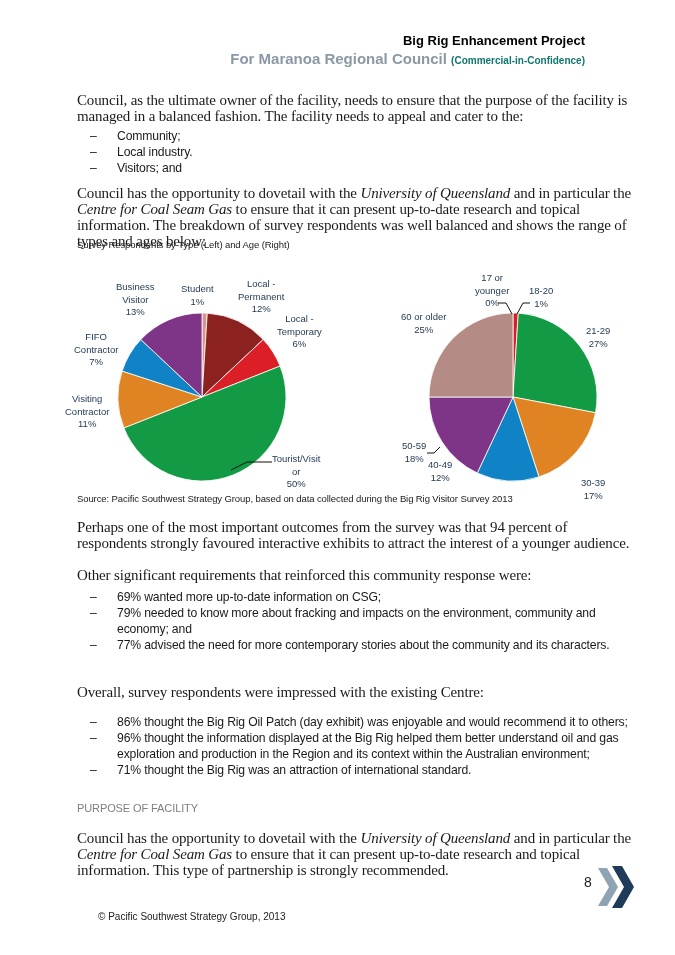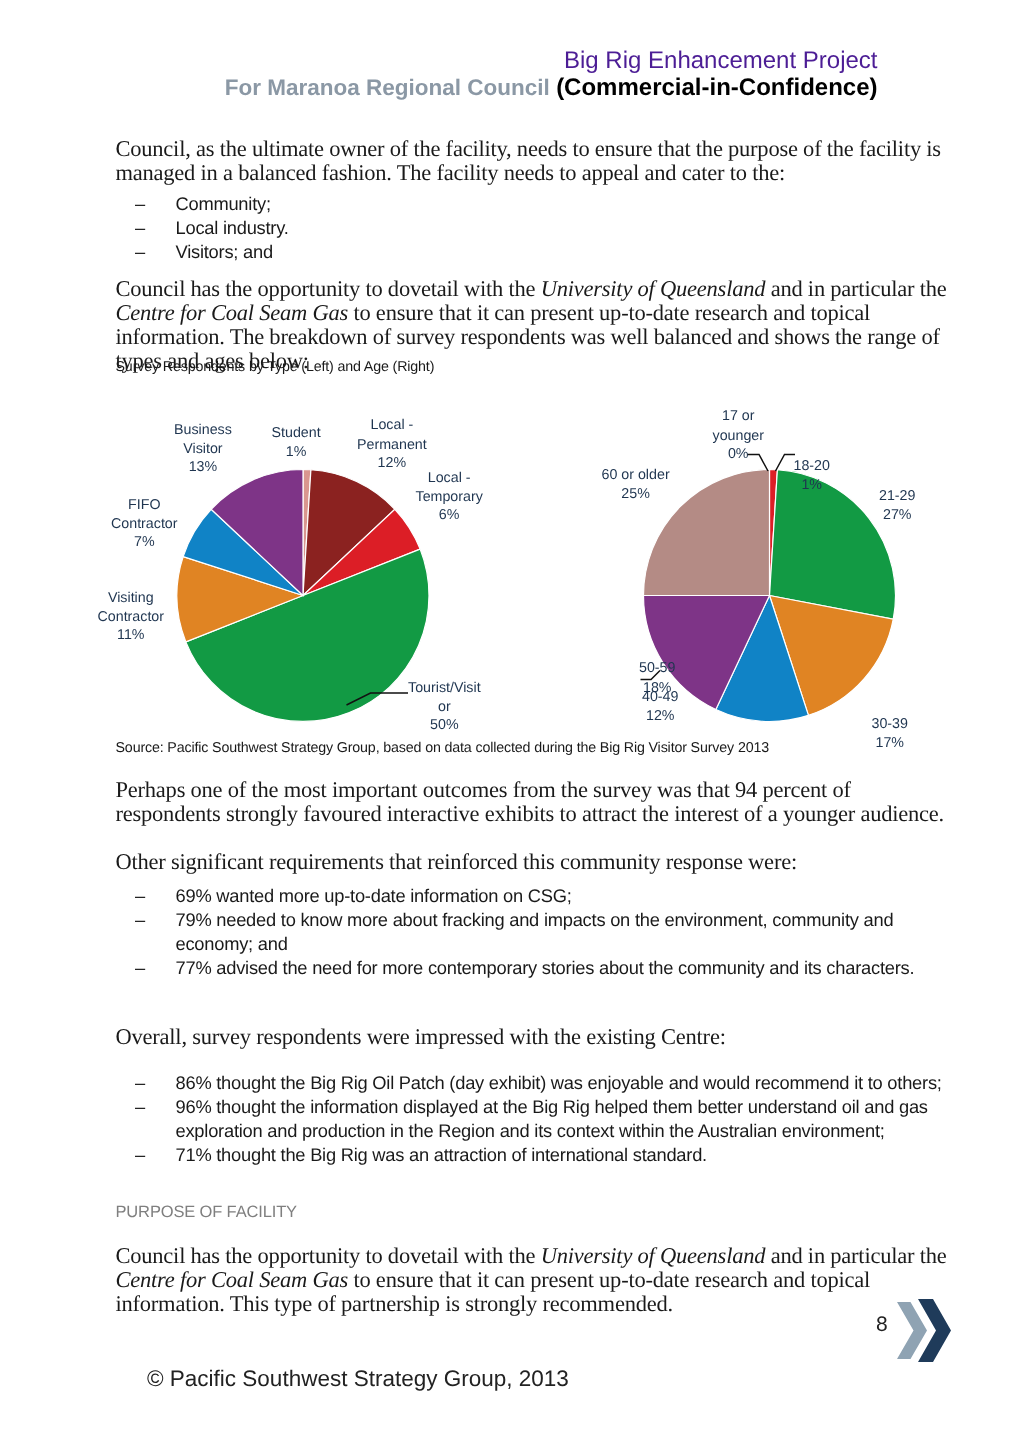--- a/index.html
+++ b/index.html
@@ -1,31 +1,31 @@
 <!DOCTYPE html>
 <html><head>
 <meta charset="utf-8">
 <style>
   html,body{margin:0;padding:0;background:#fff;}
   body{width:675px;height:955px;position:relative;overflow:hidden;font-family:"Liberation Sans",sans-serif;color:#1a1a1a;}
   .hdr{position:absolute;right:90px;top:32px;text-align:right;}
-  .hdr .t1{font-size:16px;font-weight:normal;color:#4c1d95;line-height:18px;}
+  .hdr .t1{font-size:13px;font-weight:bold;color:#000000;line-height:18px;}
   .hdr .t2{font-size:15px;font-weight:bold;color:#8b98a5;line-height:18px;}
-  .hdr .t2 .conf{color:#000000;font-size:16px;}
+  .hdr .t2 .conf{color:#0f766e;font-size:10px;}
   .p{position:absolute;left:77px;width:560px;font-size:15px;line-height:16px;letter-spacing:-0.15px;font-family:Liberation Serif, serif;}
   ul.dash{position:absolute;left:77px;width:560px;margin:0;padding:0;list-style:none;font-size:12.2px;line-height:16px;letter-spacing:-0.15px;}
   ul.dash li{position:relative;padding-left:40px;}
   ul.dash li::before{content:"\2013";position:absolute;left:13px;top:0;}
   .small{position:absolute;left:77px;font-size:9.5px;line-height:12px;letter-spacing:-0.1px;}
   .section{position:absolute;left:77px;top:802px;font-size:11px;color:#7f7f7f;letter-spacing:-0.1px;}
   .pl{position:absolute;font-size:9.5px;line-height:12.5px;text-align:center;color:#1f3550;white-space:nowrap;}
   svg.chart{position:absolute;left:0;top:0;}
   .pagenum{position:absolute;left:584px;top:874px;font-size:14px;color:#222;}
   .chev{position:absolute;left:596px;top:866px;}
-  .footer{position:absolute;left:98px;top:911px;font-size:15px;color:#222;}
+  .footer{position:absolute;left:98px;top:911px;font-size:10px;color:#222;}
   i{font-style:italic;}
 </style>
 </head>
 <body>
 
 <div class="hdr">
   <div class="t1">Big Rig Enhancement Project</div>
   <div class="t2"><span>For Maranoa Regional Council</span> <span class="conf">(Commercial-in-Confidence)</span></div>
 </div>
 
@@ -97,33 +97,33 @@
     <div>Tourist/Visit</div>
     <div>or</div>
     <div>50%</div>
   </div>
 
 <div class="pl" style="left:475px;top:272px;">
     <div>17 or</div>
     <div>younger</div>
     <div>0%</div>
   </div>
-<div class="pl" style="left:529px;top:285px;margin-top:20px;">
+<div class="pl" style="left:529px;top:285px;">
     <div>18-20</div>
     <div>1%</div>
   </div>
 <div class="pl" style="left:401px;top:311px;">
     <div>60 or older</div>
     <div>25%</div>
   </div>
 <div class="pl" style="left:586px;top:325px;">
     <div>21-29</div>
     <div>27%</div>
   </div>
-<div class="pl" style="left:402px;top:440px;margin-left:24px;">
+<div class="pl" style="left:402px;top:440px;">
     <div>50-59</div>
     <div>18%</div>
   </div>
 <div class="pl" style="left:428px;top:459px;">
     <div>40-49</div>
     <div>12%</div>
   </div>
 <div class="pl" style="left:581px;top:477px;">
     <div>30-39</div>
     <div>17%</div>

